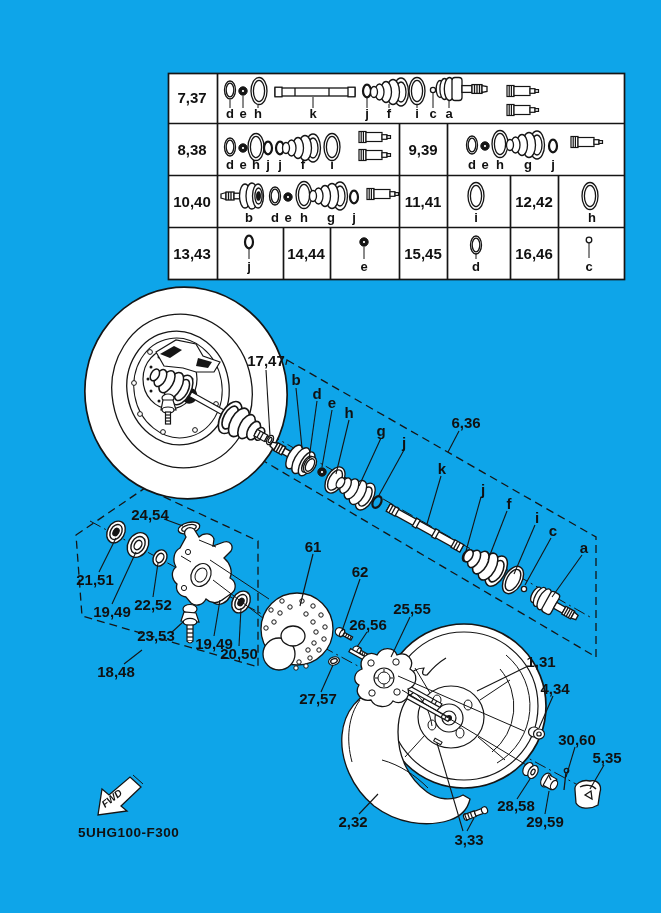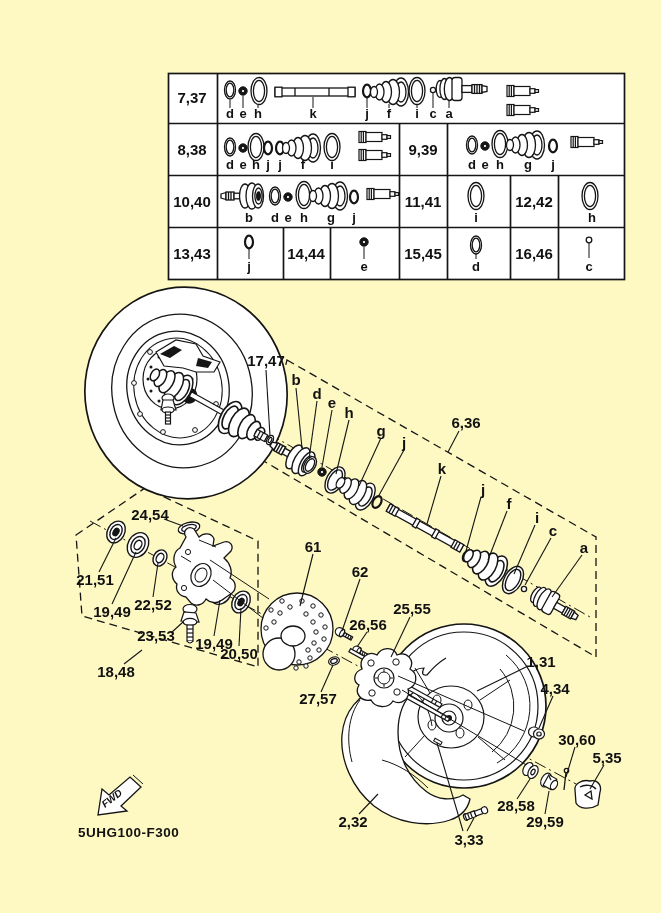--- a/index.html
+++ b/index.html
@@ -1,16 +1,16 @@
 <!DOCTYPE html>
 <html><head>
 <meta charset="utf-8">
 <style>
   html,body{margin:0;padding:0;background:#fff;}
-  #stage{position:relative;width:661px;height:913px;background:#fef9c3;overflow:hidden;
+  #stage{position:relative;width:661px;height:913px;background:#0ea5e9;overflow:hidden;
          font-family:"Liberation Sans",sans-serif;}
   svg{position:absolute;left:0;top:0;}
   .art{stroke:#151515;fill:none;}
   .s10{stroke-width:1;} .s12{stroke-width:1.2;} .s13{stroke-width:1.3;} .s16{stroke-width:1.7;}
   .wf{fill:#fff;}
   .dk{fill:#151515;stroke:none;}
   .dash{stroke-dasharray:8 5;stroke-width:1.3;}
   .ddot{stroke-dasharray:12 4 2 4;stroke-width:1;}
   .ldr{stroke:#151515;stroke-width:1.1;fill:none;}
   .t15{font:bold 15px "Liberation Sans",sans-serif;fill:#111;stroke:none;}

